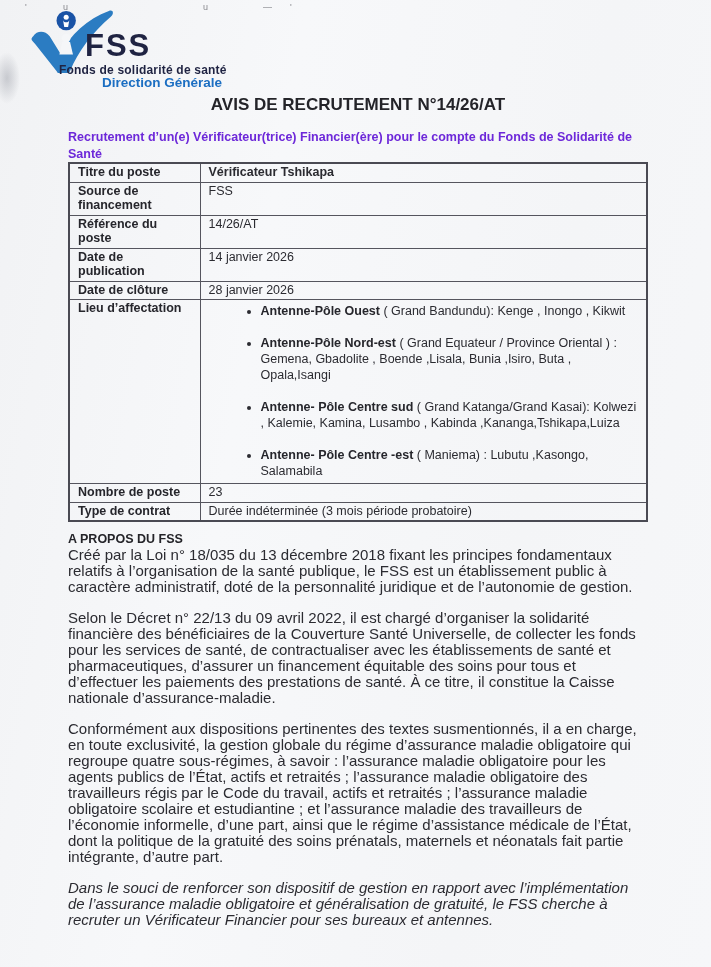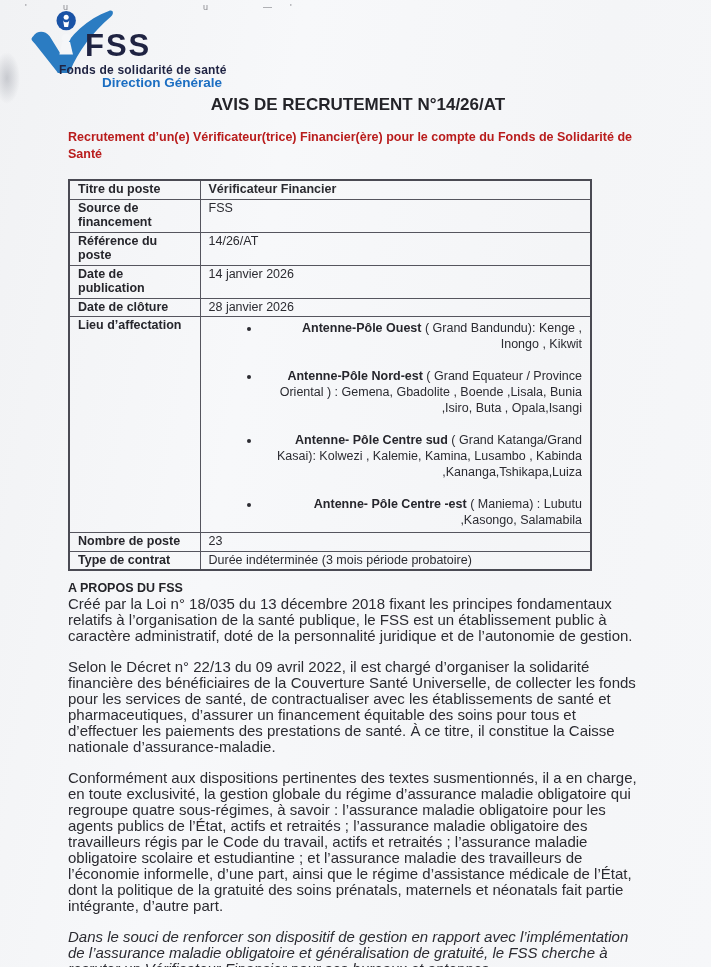--- a/index.html
+++ b/index.html
@@ -44,40 +44,40 @@
 
   
   .content { position: absolute; left: 68px; top: 0; width: 580px; padding-top: 97px; }
 
   .doc-title {
     margin: 0; text-align: center;
     font-size: 17px; font-weight: bold; line-height: 16px; color: #242429;
   }
   .doc-subtitle {
     margin: 16px 0 0 0;
-    font-size: 12.5px; font-weight: bold; line-height: 16.5px; color: #b91c1c;
+    font-size: 12.5px; font-weight: bold; line-height: 16.5px; color: #6d28d9;
   }
 
   
   table.doc-table {
-    margin-top: 17px; width: 524px;
+    width: 580px;
     border-collapse: collapse;
     border: 2px solid #4a4a53;
   }
   .doc-table td {
     border: 1px solid #55555e;
     vertical-align: top;
     font-size: 12.5px; line-height: 14.5px;
     padding: 1px 8px 2px 8px;
   }
   .doc-table td.label { width: 131px; font-weight: bold; color: #26262c; }
   .doc-table td.value { color: #2b2b31; }
   .doc-table tr.emph td.value { font-weight: bold; }
 
-  .cell-list { margin: 2px 0 0 0; padding: 0 0 0 52px; list-style: disc; text-align: right; }
+  .cell-list { margin: 2px 0 0 0; padding: 0 0 0 52px; list-style: disc; }
   .cell-list li { line-height: 16px; margin: 0 0 16px 0; font-size: 12.5px; }
   .cell-list li:last-child { margin-bottom: 2px; }
   .cell-list li b { color: #26262c; }
 
   
   .about { margin-top: 9px; }
   .about h2 { margin: 0; font-size: 12.5px; font-weight: bold; line-height: 16px; color: #242429; }
   .about p { margin: 0 0 15px 0; font-size: 15px; line-height: 16px; }
   .about p:last-child { margin-bottom: 16px; font-style: italic; }
 </style>
@@ -110,21 +110,21 @@
 <div class="content">
 
   <h1 class="doc-title">AVIS DE RECRUTEMENT N°14/26/AT</h1>
 
   <div class="doc-subtitle">Recrutement d’un(e) Vérificateur(trice) Financier(ère) pour le compte du Fonds de Solidarité de Santé</div>
 
   <table class="doc-table">
     <tbody>
       <tr class="emph">
         <td class="label">Titre du poste</td>
-        <td class="value">Vérificateur Financier</td>
+        <td class="value">Vérificateur Tshikapa</td>
       </tr>
       <tr>
         <td class="label">Source de financement</td>
         <td class="value">FSS</td>
       </tr>
       <tr>
         <td class="label">Référence du poste</td>
         <td class="value">14/26/AT</td>
       </tr>
       <tr>

